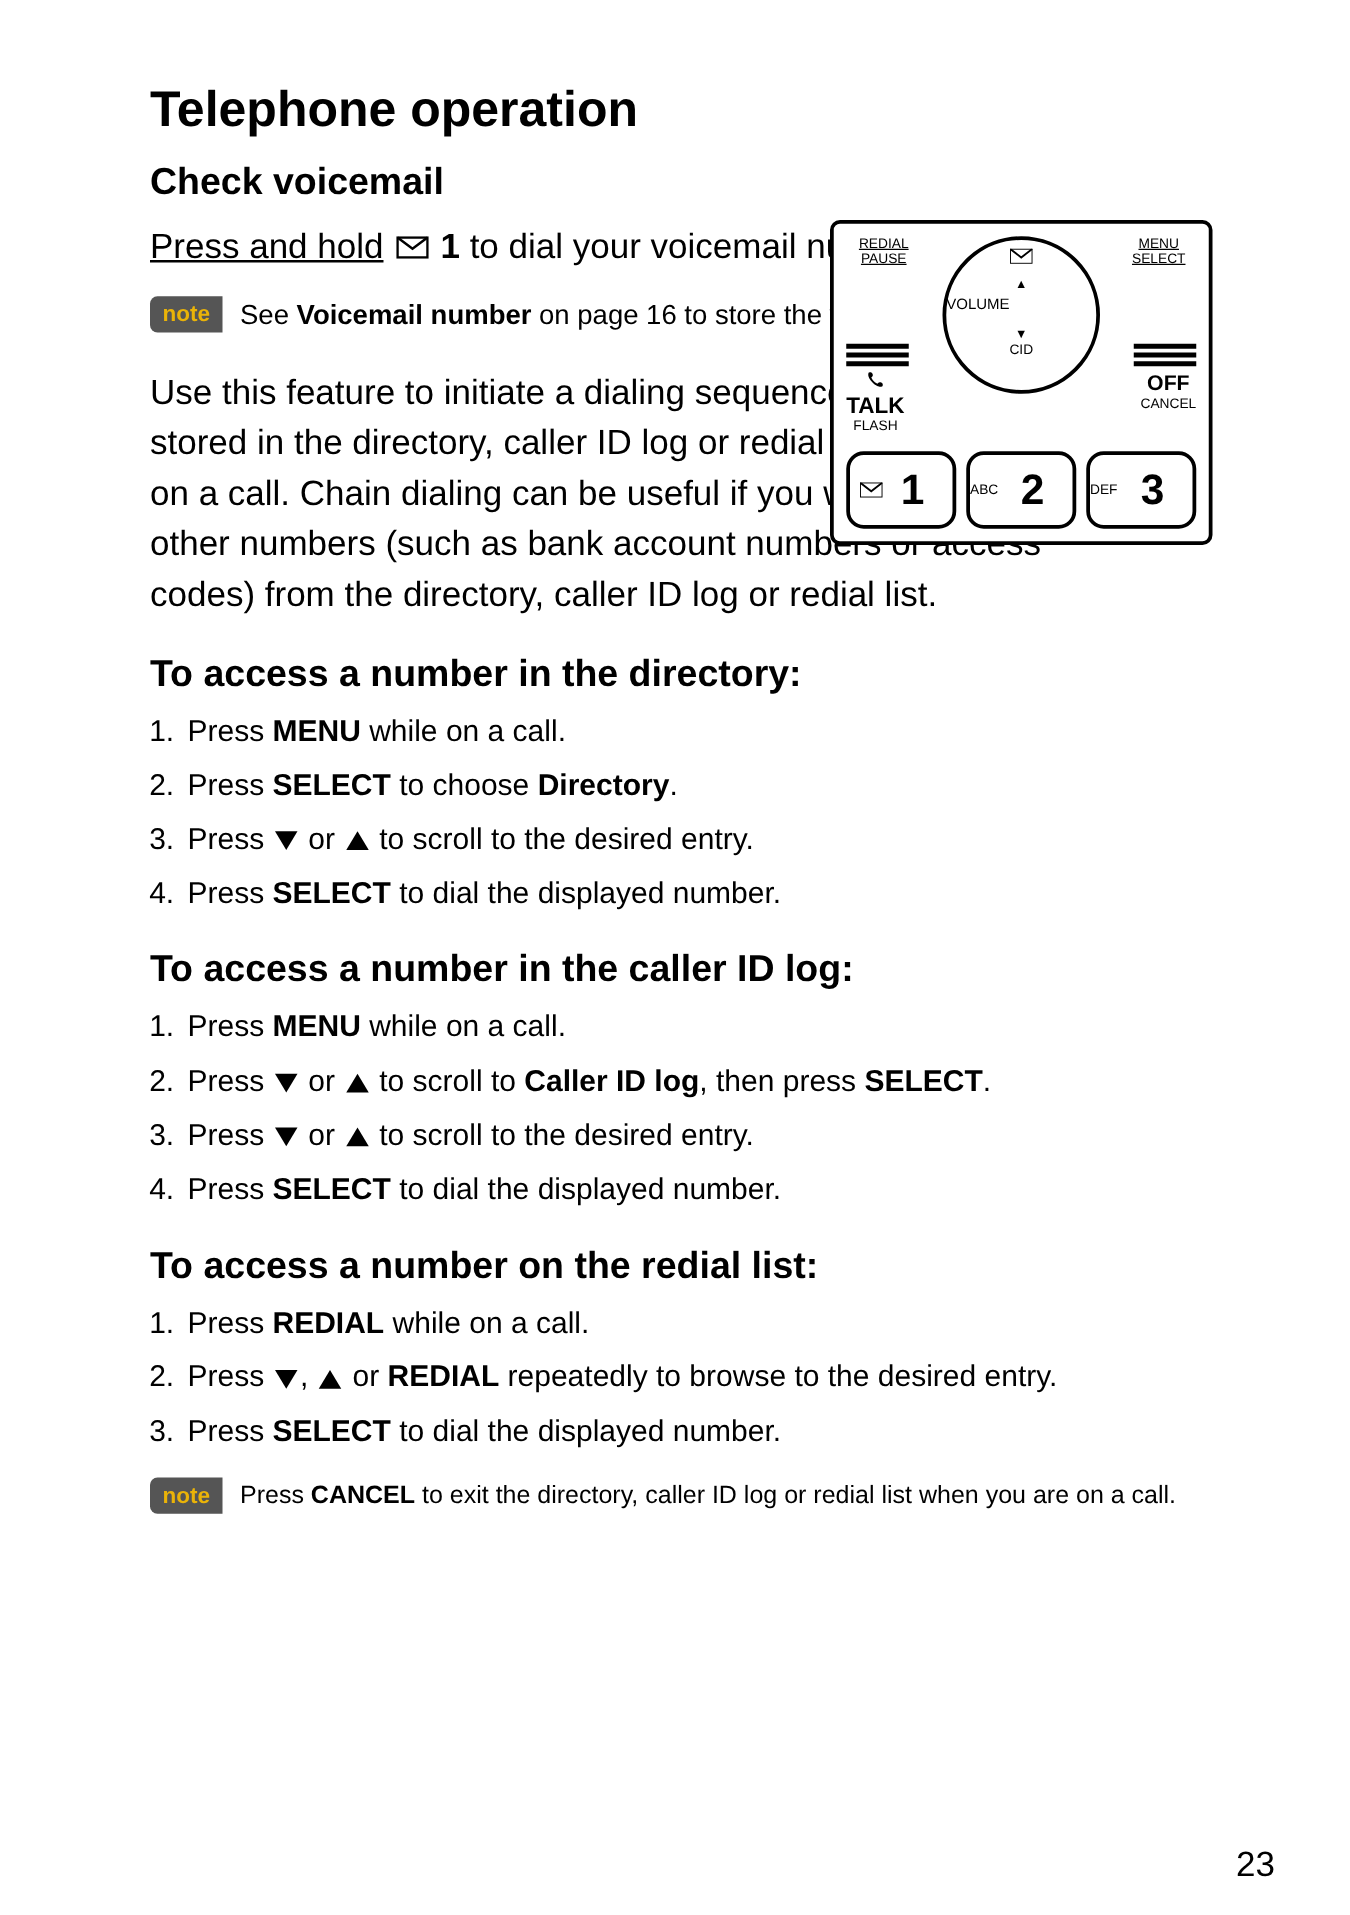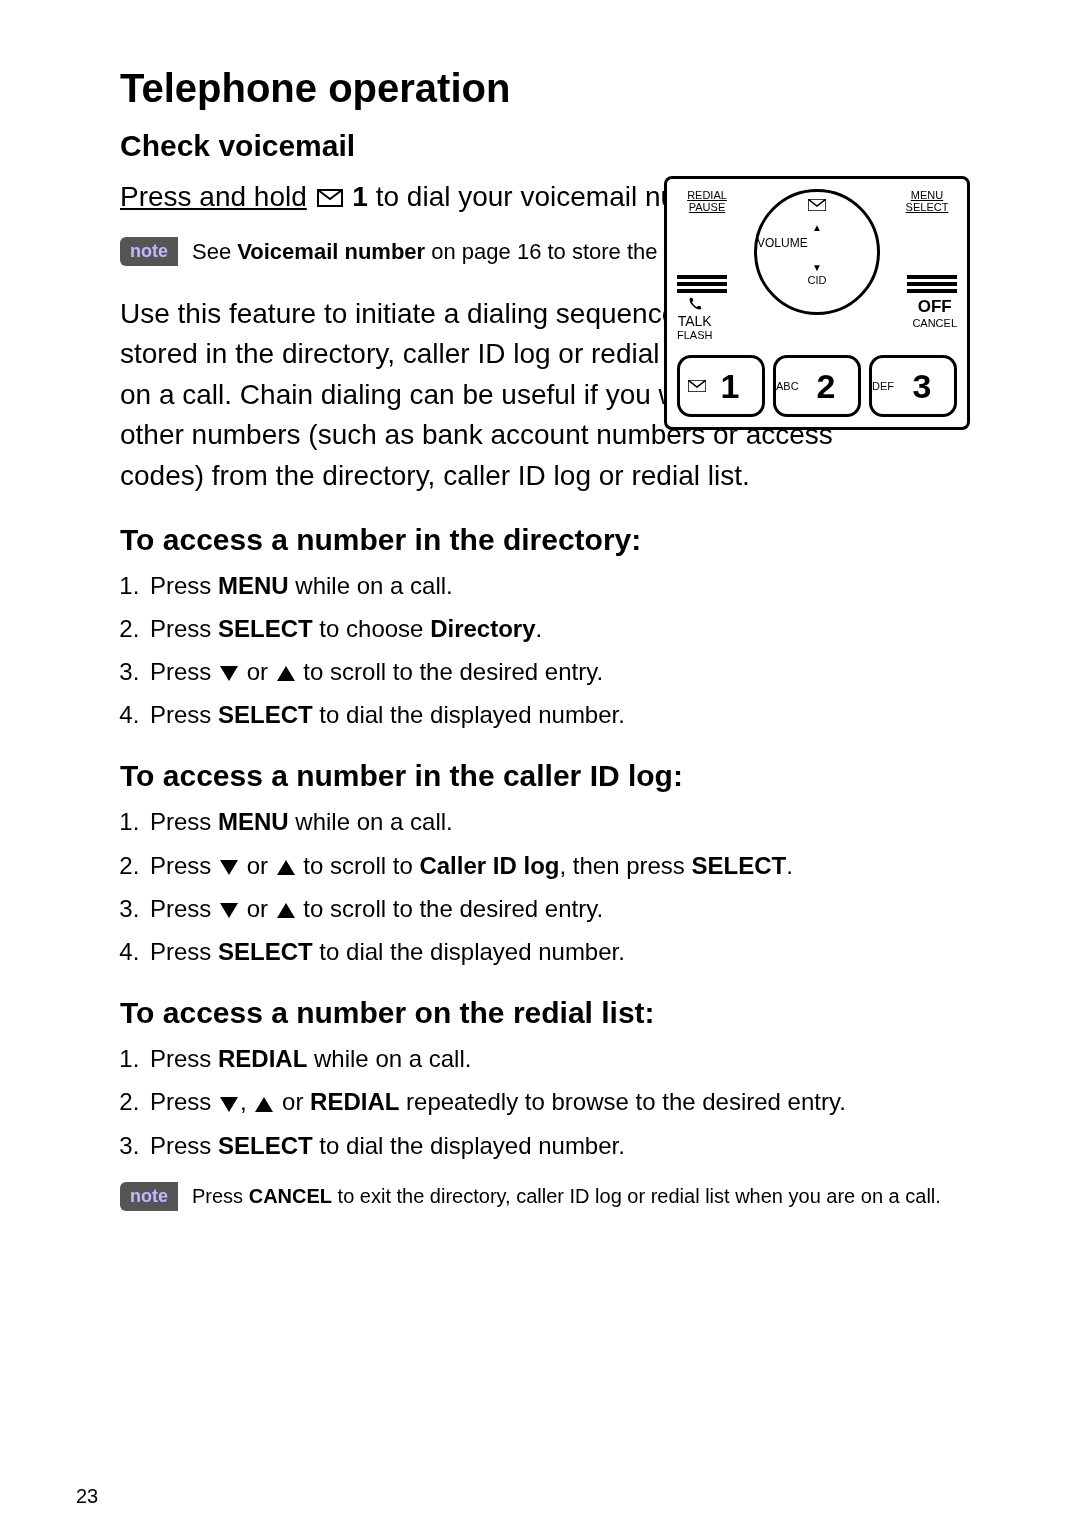--- a/index.html
+++ b/index.html
@@ -4,48 +4,48 @@
 <style>
   html,body{margin:0;padding:0;background:#fff;color:#000;font-family:Arial,Helvetica,sans-serif}
   .page{width:960px;min-height:1532px;margin:6px auto;position:relative;box-sizing:border-box;padding:60px 60px 0 60px}
   h1{font-size:40px;font-weight:bold;margin:0 0 18px 0}
   h2{font-size:30px;font-weight:bold;margin:0 0 14px 0}
   h3.subhead{font-size:30px;font-weight:bold;margin:26px 0 10px 0}
   .line{font-size:28px;line-height:1.45;margin:0 0 8px 0}
   .u{text-decoration:underline}
   b{font-weight:bold}
   .note-row{display:flex;align-items:flex-start;margin:18px 0 26px 0}
-  .note-tag{background:#555;color:#c4b5fd;font-weight:bold;font-size:18px;border-radius:6px 0 0 6px;padding:4px 10px;margin-right:14px;flex:0 0 auto}
+  .note-tag{background:#555;color:#eab308;font-weight:bold;font-size:18px;border-radius:6px 0 0 6px;padding:4px 10px;margin-right:14px;flex:0 0 auto}
   .note-text{font-size:22px;line-height:1.4}
   .note-row.small .note-text{font-size:20px}
   ol{padding-left:26px;margin:4px 0 4px 0}
   ol li{font-size:24px;line-height:1.55;padding-left:4px;margin:6px 0}
   .tri-down{display:inline-block;width:0;height:0;border-left:9px solid transparent;border-right:9px solid transparent;border-top:15px solid #000;vertical-align:middle;margin:0 2px}
   .tri-up{display:inline-block;width:0;height:0;border-left:9px solid transparent;border-right:9px solid transparent;border-bottom:15px solid #000;vertical-align:middle;margin:0 2px}
   .mail-ico{display:inline-block;vertical-align:middle;margin:0 2px}
-  .footer-num{position:absolute;bottom:30px;left:16px;right:0;text-align:left;font-size:20px}
+  .footer-num{position:absolute;bottom:30px;left:0;right:0;text-align:right;font-size:28px}
 
   
   .device{position:absolute;right:50px;top:170px;width:280px;border:3px solid #000;border-radius:8px;padding:10px;background:#fff}
   .top-row{display:flex;justify-content:space-between;align-items:flex-start}
   .corner-lbls{font-size:11px;line-height:1.1;text-align:center;width:60px}
   .corner-lbls div{text-decoration:underline}
   .dpad{width:120px;height:120px;border:3px solid #000;border-radius:50%;position:relative;margin:0 auto}
   .dpad .m{position:absolute;top:6px;left:0;right:0;text-align:center;font-size:14px}
   .dpad .vu{position:absolute;top:30px;left:0;right:0;text-align:center;font-size:10px}
   .dpad .vl{position:absolute;top:44px;left:0;right:0;text-align:left;font-size:12px}
   .dpad .vd{position:absolute;top:70px;left:0;right:0;text-align:center;font-size:10px}
   .dpad .cid{position:absolute;top:82px;left:0;right:0;text-align:center;font-size:11px}
   .mid-row{display:flex;justify-content:space-between;align-items:center;margin-top:-40px}
   .bars{width:50px;height:18px;display:flex;flex-direction:column;gap:3px}
   .bars span{display:block;height:4px;background:#000}
   .off-lbls{text-align:center;font-size:14px}
   .off-lbls .big{font-weight:bold;font-size:17px}
   .talk-lbls{text-align:center;font-size:11px}
-  .talk-lbls .big{font-weight:normal;font-size:14px}
+  .talk-lbls .big{font-weight:bold;font-size:18px}
   .bot-row{display:flex;justify-content:space-between;margin-top:4px}
   .keys-row{display:flex;justify-content:space-between;gap:8px;margin-top:14px}
   .key{flex:1;border:3px solid #000;border-radius:14px;height:56px;display:flex;align-items:center;justify-content:center;position:relative}
   .key .num{font-size:34px;font-weight:bold}
   .key .sub{font-size:11px;position:absolute;left:0;top:50%;transform:translateY(-50%)}
   .key .msub{display:flex;align-items:center}
 
   
   .bodycol{max-width:790px}
   .chain-para{max-width:770px}

